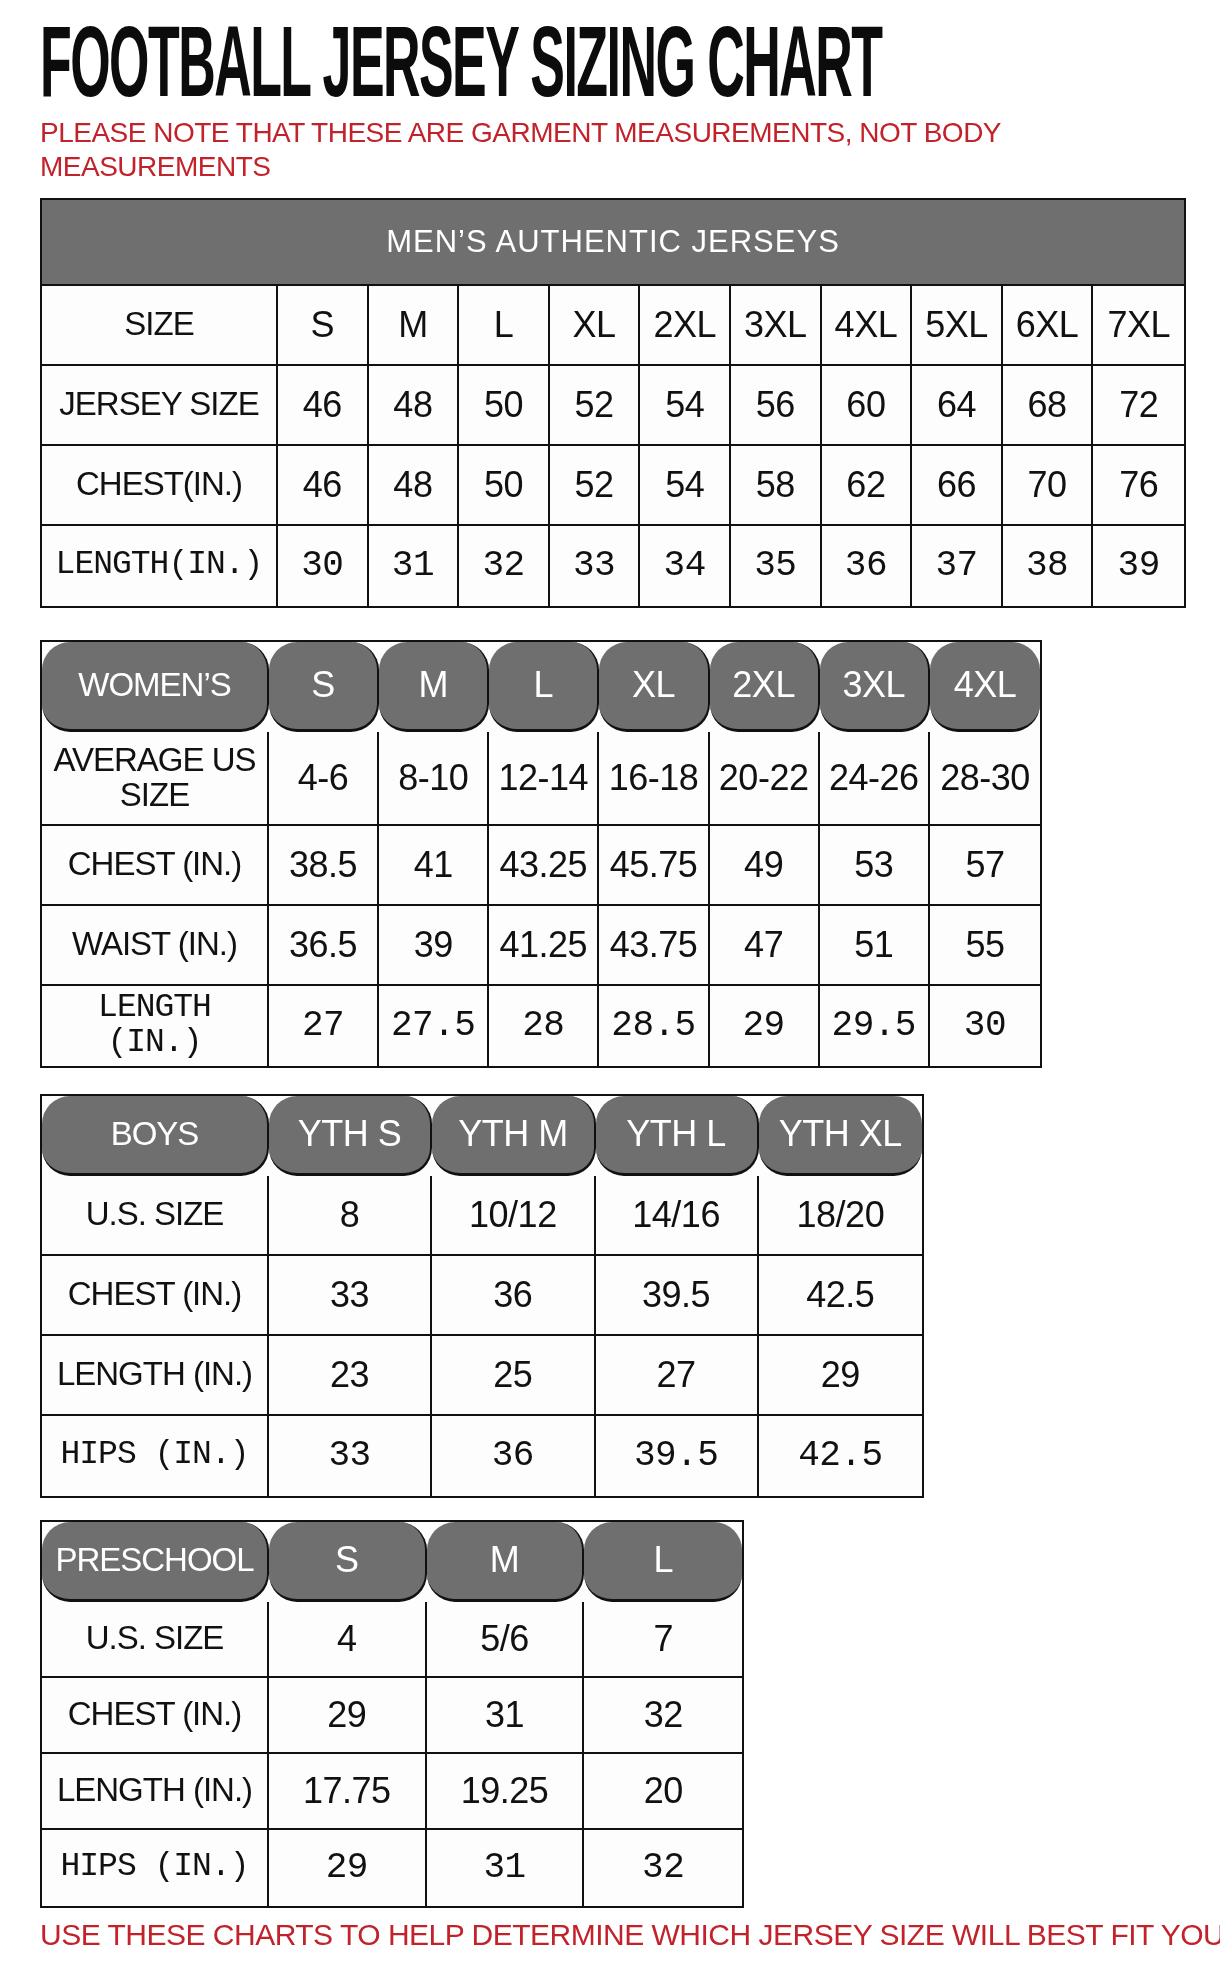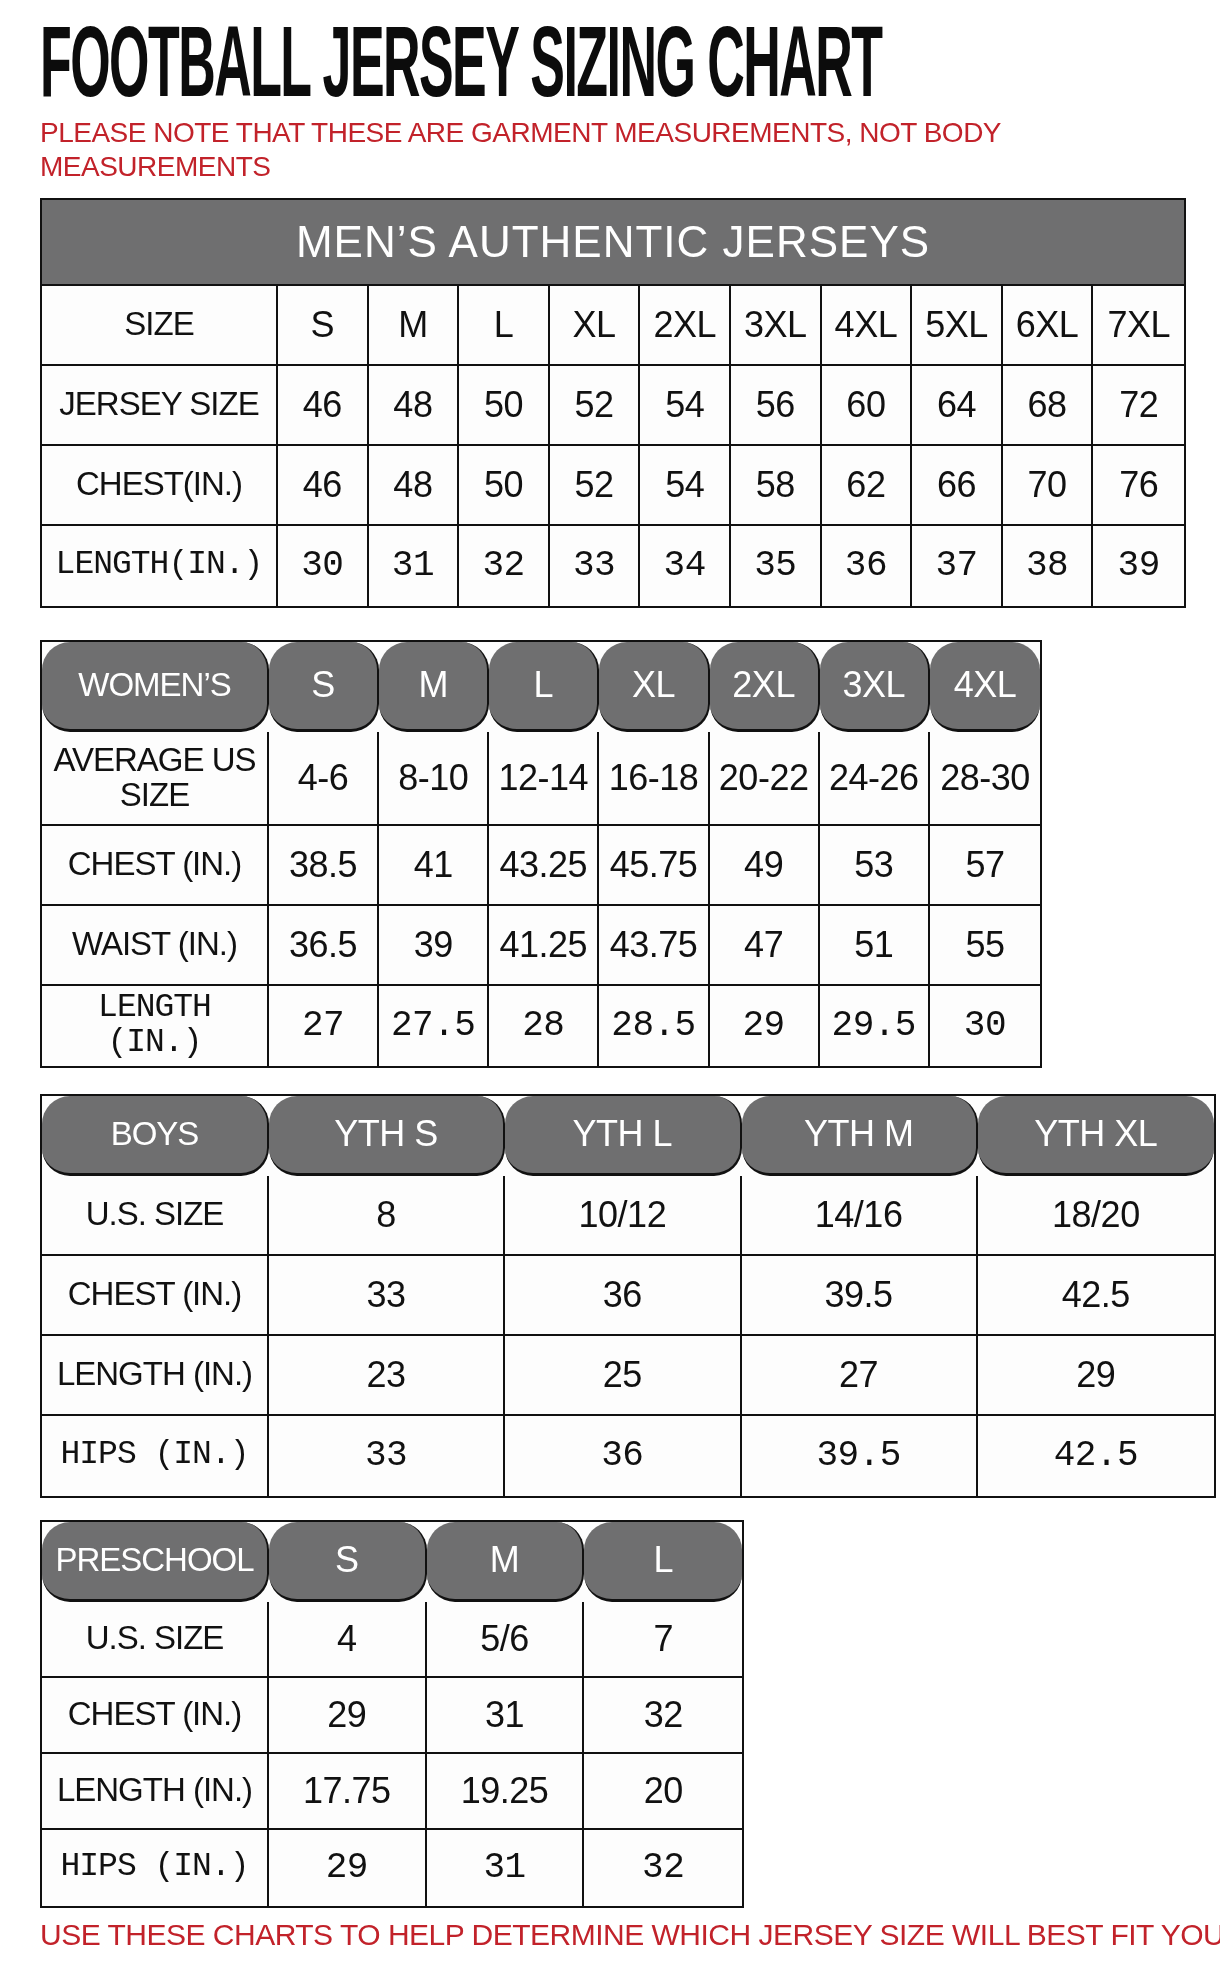--- a/index.html
+++ b/index.html
@@ -40,31 +40,31 @@
     letter-spacing: -0.5px;
   }
 
   
   .tbl {
     border: 2px solid #111111;
     background: #fdfdfd;
   }
   .tbl-mens      { width: 1146px; margin-top: 14px; }
   .tbl-womens    { width: 1002px; margin-top: 32px; }
-  .tbl-boys      { width: 1176px; margin-top: 26px; }
+  .tbl-boys      { width: 884px; margin-top: 26px; }
   .tbl-preschool { width: 704px;  margin-top: 22px; }
 
   .banner {
     height: 86px;
     background: #6F6F70;
     color: #ffffff;
     display: flex;
     align-items: center;
     justify-content: center;
-    font-size: 44px;
+    font-size: 31px;
     letter-spacing: 1px;
     border-bottom: 2px solid #111111;
   }
 
   .grid { display: grid; }
   .grid-mens      { grid-template-columns: 236px repeat(10, 1fr); grid-template-rows: repeat(4, 80px); }
   .grid-womens    { grid-template-columns: 227px repeat(7, 1fr);  grid-template-rows: 90px 94px repeat(3, 80px); }
   .grid-boys      { grid-template-columns: 227px repeat(4, 1fr);  grid-template-rows: repeat(5, 80px); }
   .grid-preschool { grid-template-columns: 227px repeat(3, 1fr);  grid-template-rows: 80px repeat(4, 76px); }
 
@@ -205,22 +205,22 @@
         <div class="cell bottom">29</div>
         <div class="cell bottom">29.5</div>
         <div class="cell last bottom">30</div>
       </div>
   </section>
 
   <section class="tbl tbl-boys">
     <div class="grid grid-boys">
         <div class="cell label head">BOYS</div>
         <div class="cell head">YTH S</div>
+        <div class="cell head">YTH M</div>
         <div class="cell head">YTH L</div>
-        <div class="cell head">YTH M</div>
         <div class="cell head last">YTH XL</div>
         <div class="cell label">U.S. SIZE</div>
         <div class="cell">8</div>
         <div class="cell">10/12</div>
         <div class="cell">14/16</div>
         <div class="cell last">18/20</div>
         <div class="cell label">CHEST (IN.)</div>
         <div class="cell">33</div>
         <div class="cell">36</div>
         <div class="cell">39.5</div>

